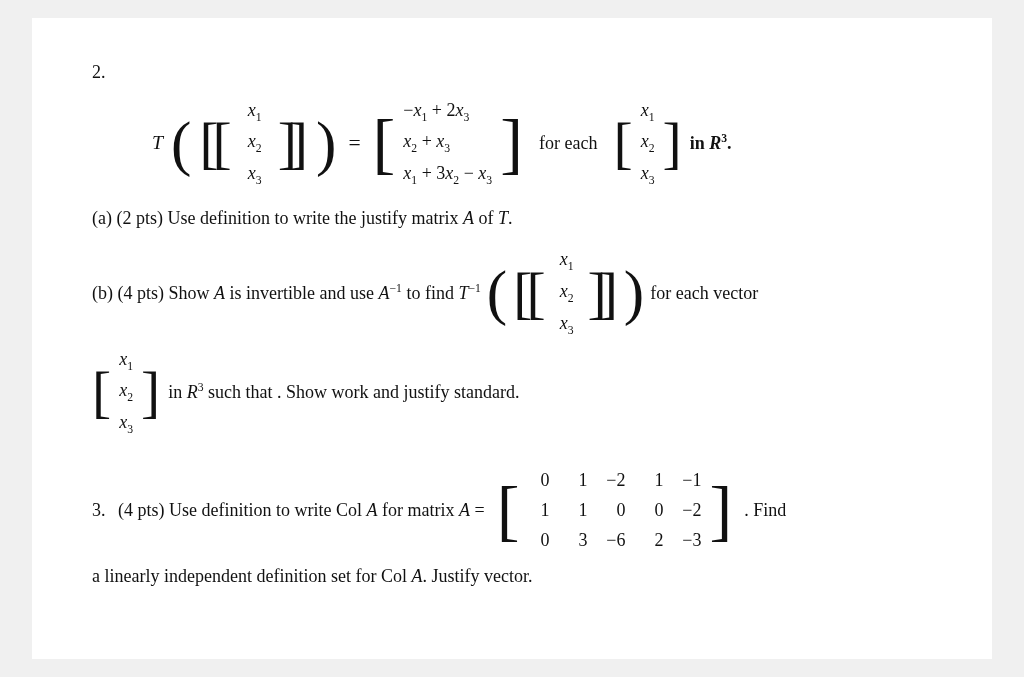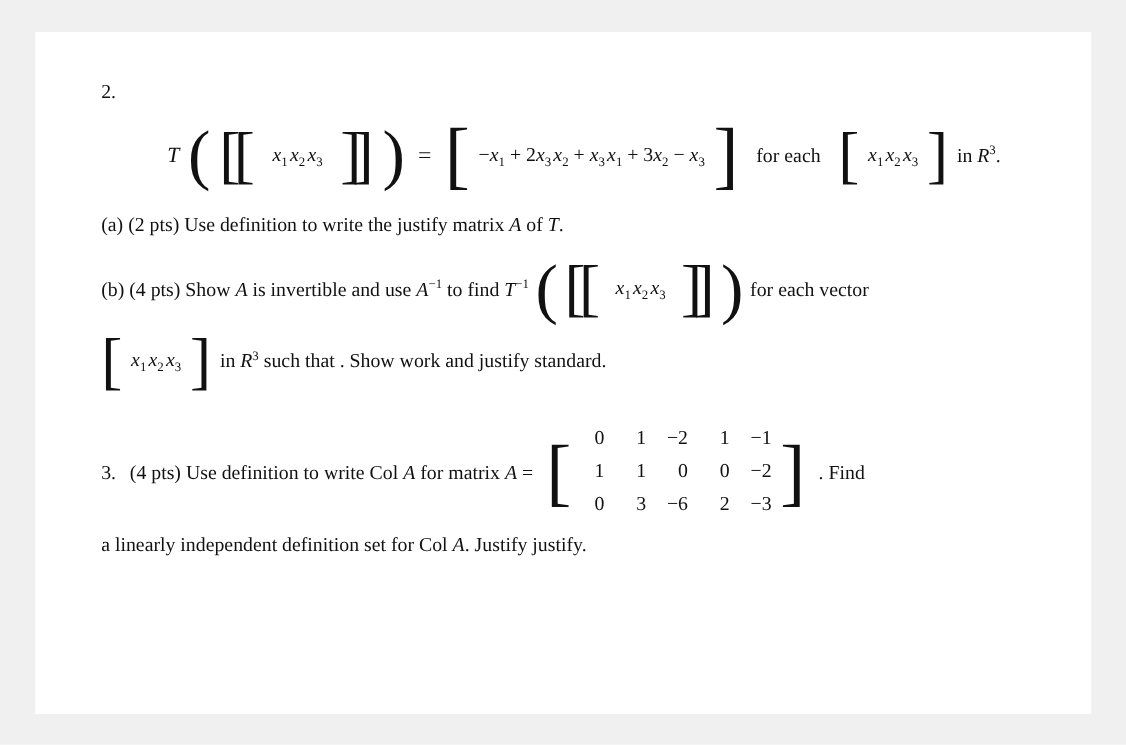--- a/index.html
+++ b/index.html
@@ -44,41 +44,42 @@
     .bracket-left, .bracket-right {
       font-size: 3.2em;
       line-height: 1;
       font-weight: 100;
       color: #111;
     }
     .bracket-left { margin-right: 2px; }
     .bracket-right { margin-left: 2px; }
     .matrix-col {
       display: flex;
-      flex-direction: row;
+      flex-direction: column;
       align-items: flex-start;
       padding: 0 6px;
       gap: 2px;
     }
     .matrix-row {
       white-space: nowrap;
       line-height: 1.55;
       font-size: 1em;
     }
     .equals-sign {
       font-size: 1.2em;
       margin: 0 4px;
     }
     .for-each {
       font-size: 1em;
       margin: 0 8px;
       text-align: right;
     }
     .in-r3 {
       font-size: 1em;
+      font-weight: bold;
     }
     .bold { font-weight: normal; }
     .italic { font-style: italic; }
     sub { font-size: 0.65em; vertical-align: sub; }
     sup { font-size: 0.65em; vertical-align: super; }
     .part-line {
       margin: 14px 0 6px 0;
     }
     .part-b-line {
       display: flex;
@@ -276,18 +277,18 @@
           </div>
         </div>
         <span class="bracket-med-right">]</span>
       </div>
 
       <span>. Find</span>
     </div>
 
     <div>
       <span>
-        a <span class="bold">linearly independent definition</span> set for Col <span class="italic">A</span>. <span class="bold">Justify justify</span>.
+        a <span class="bold">linearly independent definition</span> set for Col <span class="italic">A</span>. <span class="bold">Justify vector</span>.
       </span>
     </div>
   </div>
 
 </div>
 
 </body></html>

